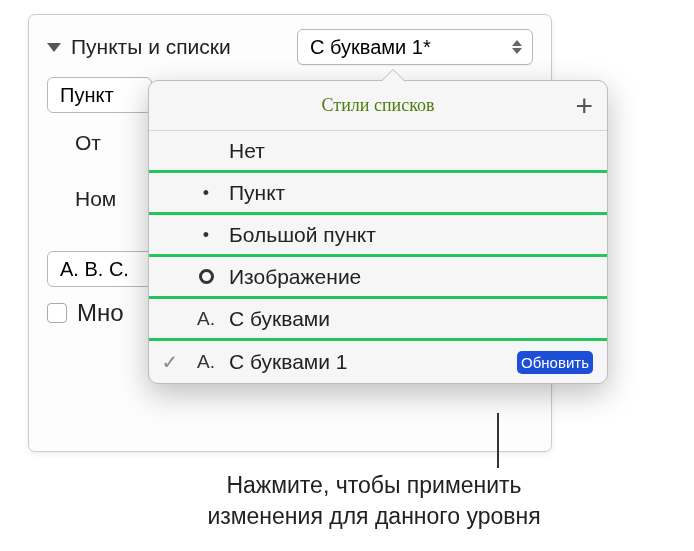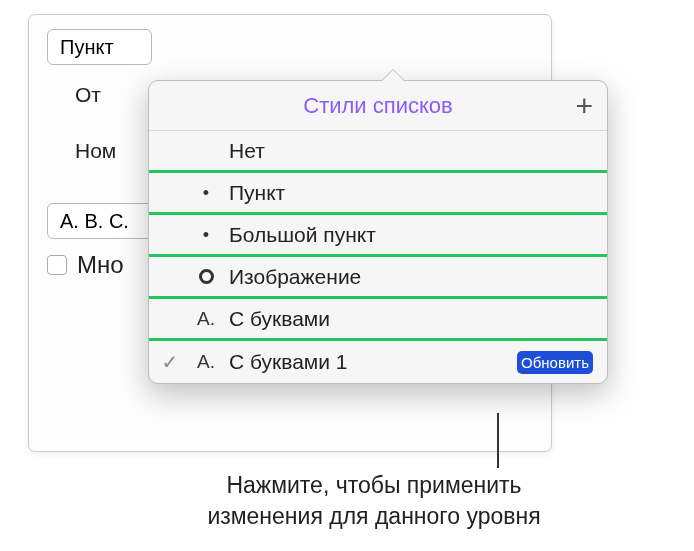--- a/index.html
+++ b/index.html
@@ -135,22 +135,23 @@
     }
     .popover-header {
       display: flex;
       align-items: center;
       justify-content: center;
       height: 50px;
       border-bottom: 1px solid #d6d6d6;
       position: relative;
     }
     .popover-title {
-      font-size: 22px;
-      color: #8b5cf6;
+      font-size: 18px;
+      color: #4d7c0f;
+      font-family: Liberation Serif, serif;
     }
     .add-btn {
       position: absolute;
       right: 14px;
       font-size: 30px;
       color: #555;
       font-weight: 300;
       line-height: 1;
     }
     .popover-list { }
@@ -218,20 +219,31 @@
       text-align: center;
       font-size: 23px;
       color: #222;
       line-height: 1.35;
     }
   </style>
 </head>
 <body>
 
 <div class="panel">
+  <div class="row1">
+    <div class="disclosure"></div>
+    <div class="row1-label">Пункты и списки</div>
+    <div class="select-main">
+      <span>С буквами 1*</span>
+      <span class="select-chevrons">
+        <span class="chev-up"></span>
+          <span class="chev-down"></span>
+      </span>
+    </div>
+  </div>
 
   <div class="secondary-select">
     <span>Пункт</span>
   </div>
 
   <div class="side-labels">От</div>
   <div class="side-labels" style="margin-bottom:40px;">Ном</div>
 
   <div class="row-preview">
     <span>A. B. C.</span>

